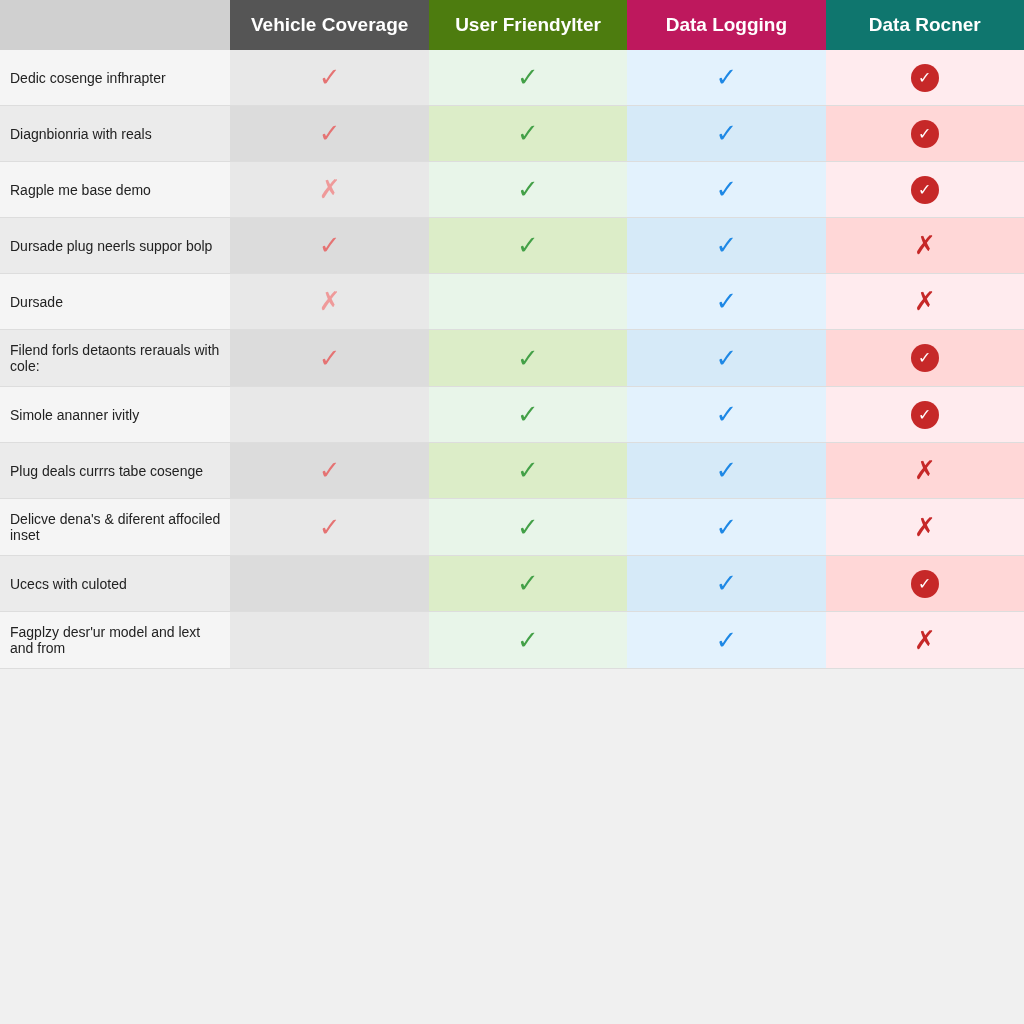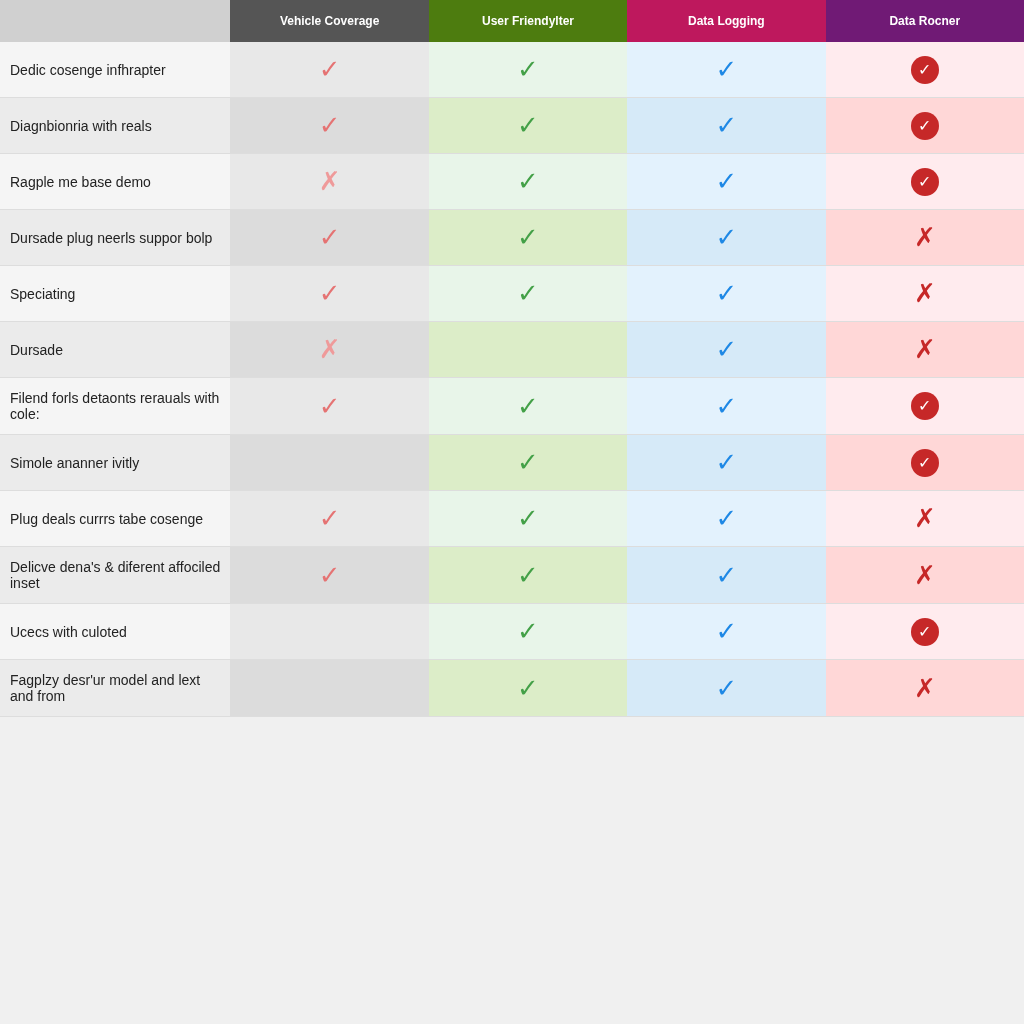--- a/index.html
+++ b/index.html
@@ -9,41 +9,41 @@
       width: 1024px;
       min-height: 1024px;
     }
     table {
       width: 100%;
       border-collapse: collapse;
     }
     thead th {
       padding: 14px 10px;
       font-weight: bold;
-      font-size: 12px;
+      font-size: 19px;
       color: white;
       text-align: center;
       vertical-align: middle;
     }
     thead th.col-feature {
       background: #d0d0d0;
       color: #333;
       font-size: 15px;
     }
     thead th.col-vehicle {
       background: #555;
     }
     thead th.col-user {
       background: #4d7c0f;
     }
     thead th.col-data-logging {
       background: #be185d;
     }
     thead th.col-data-rocner {
-      background: #701a75;
+      background: #0f766e;
     }
     tbody tr:nth-child(odd) td {
       background: #f5f5f5;
     }
     tbody tr:nth-child(even) td {
       background: #ebebeb;
     }
     tbody tr:nth-child(odd) td.col-vehicle { background: #e8e8e8; }
     tbody tr:nth-child(even) td.col-vehicle { background: #dcdcdc; }
     tbody tr:nth-child(odd) td.col-user { background: #e8f5e9; }
@@ -126,27 +126,20 @@
     <td class="col-data-rocner"><span class="circle-check-red">✓</span></td>
   </tr>
       <tr>
     <td class="col-feature">Dursade plug neerls suppor bolp</td>
     <td class="col-vehicle"><span class="icon check-pink">✓</span></td>
     <td class="col-user"><span class="icon check-green">✓</span></td>
     <td class="col-data-logging"><span class="icon check-blue">✓</span></td>
     <td class="col-data-rocner"><span class="icon x-red">✗</span></td>
   </tr>
       <tr>
-    <td class="col-feature">Speciating</td>
-    <td class="col-vehicle"><span class="icon check-pink">✓</span></td>
-    <td class="col-user"><span class="icon check-green">✓</span></td>
-    <td class="col-data-logging"><span class="icon check-blue">✓</span></td>
-    <td class="col-data-rocner"><span class="icon x-red">✗</span></td>
-  </tr>
-      <tr>
     <td class="col-feature">Dursade</td>
     <td class="col-vehicle"><span class="icon x-pink">✗</span></td>
     <td class="col-user"></td>
     <td class="col-data-logging"><span class="icon check-blue">✓</span></td>
     <td class="col-data-rocner"><span class="icon x-red">✗</span></td>
   </tr>
       <tr>
     <td class="col-feature">Filend forls detaonts rerauals with cole:</td>
     <td class="col-vehicle"><span class="icon check-pink">✓</span></td>
     <td class="col-user"><span class="icon check-green">✓</span></td>

